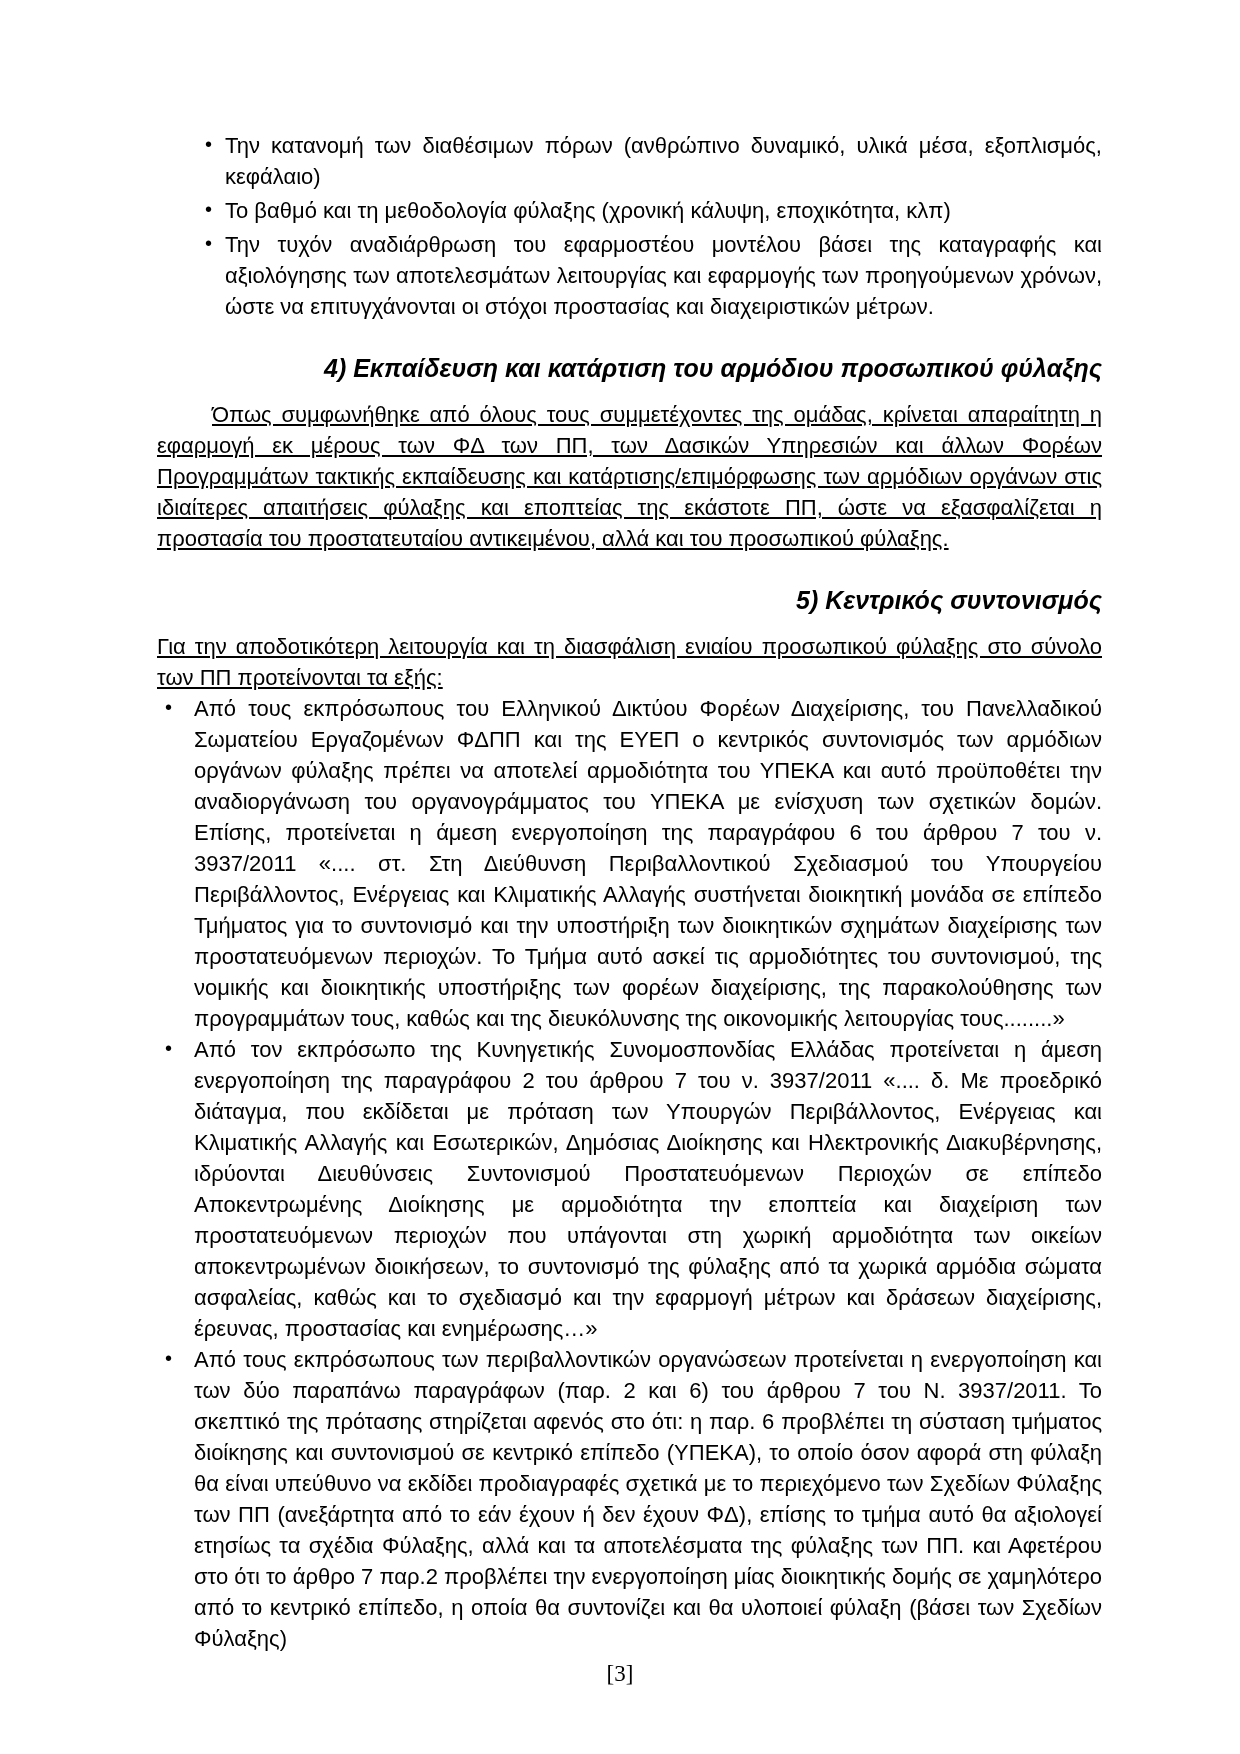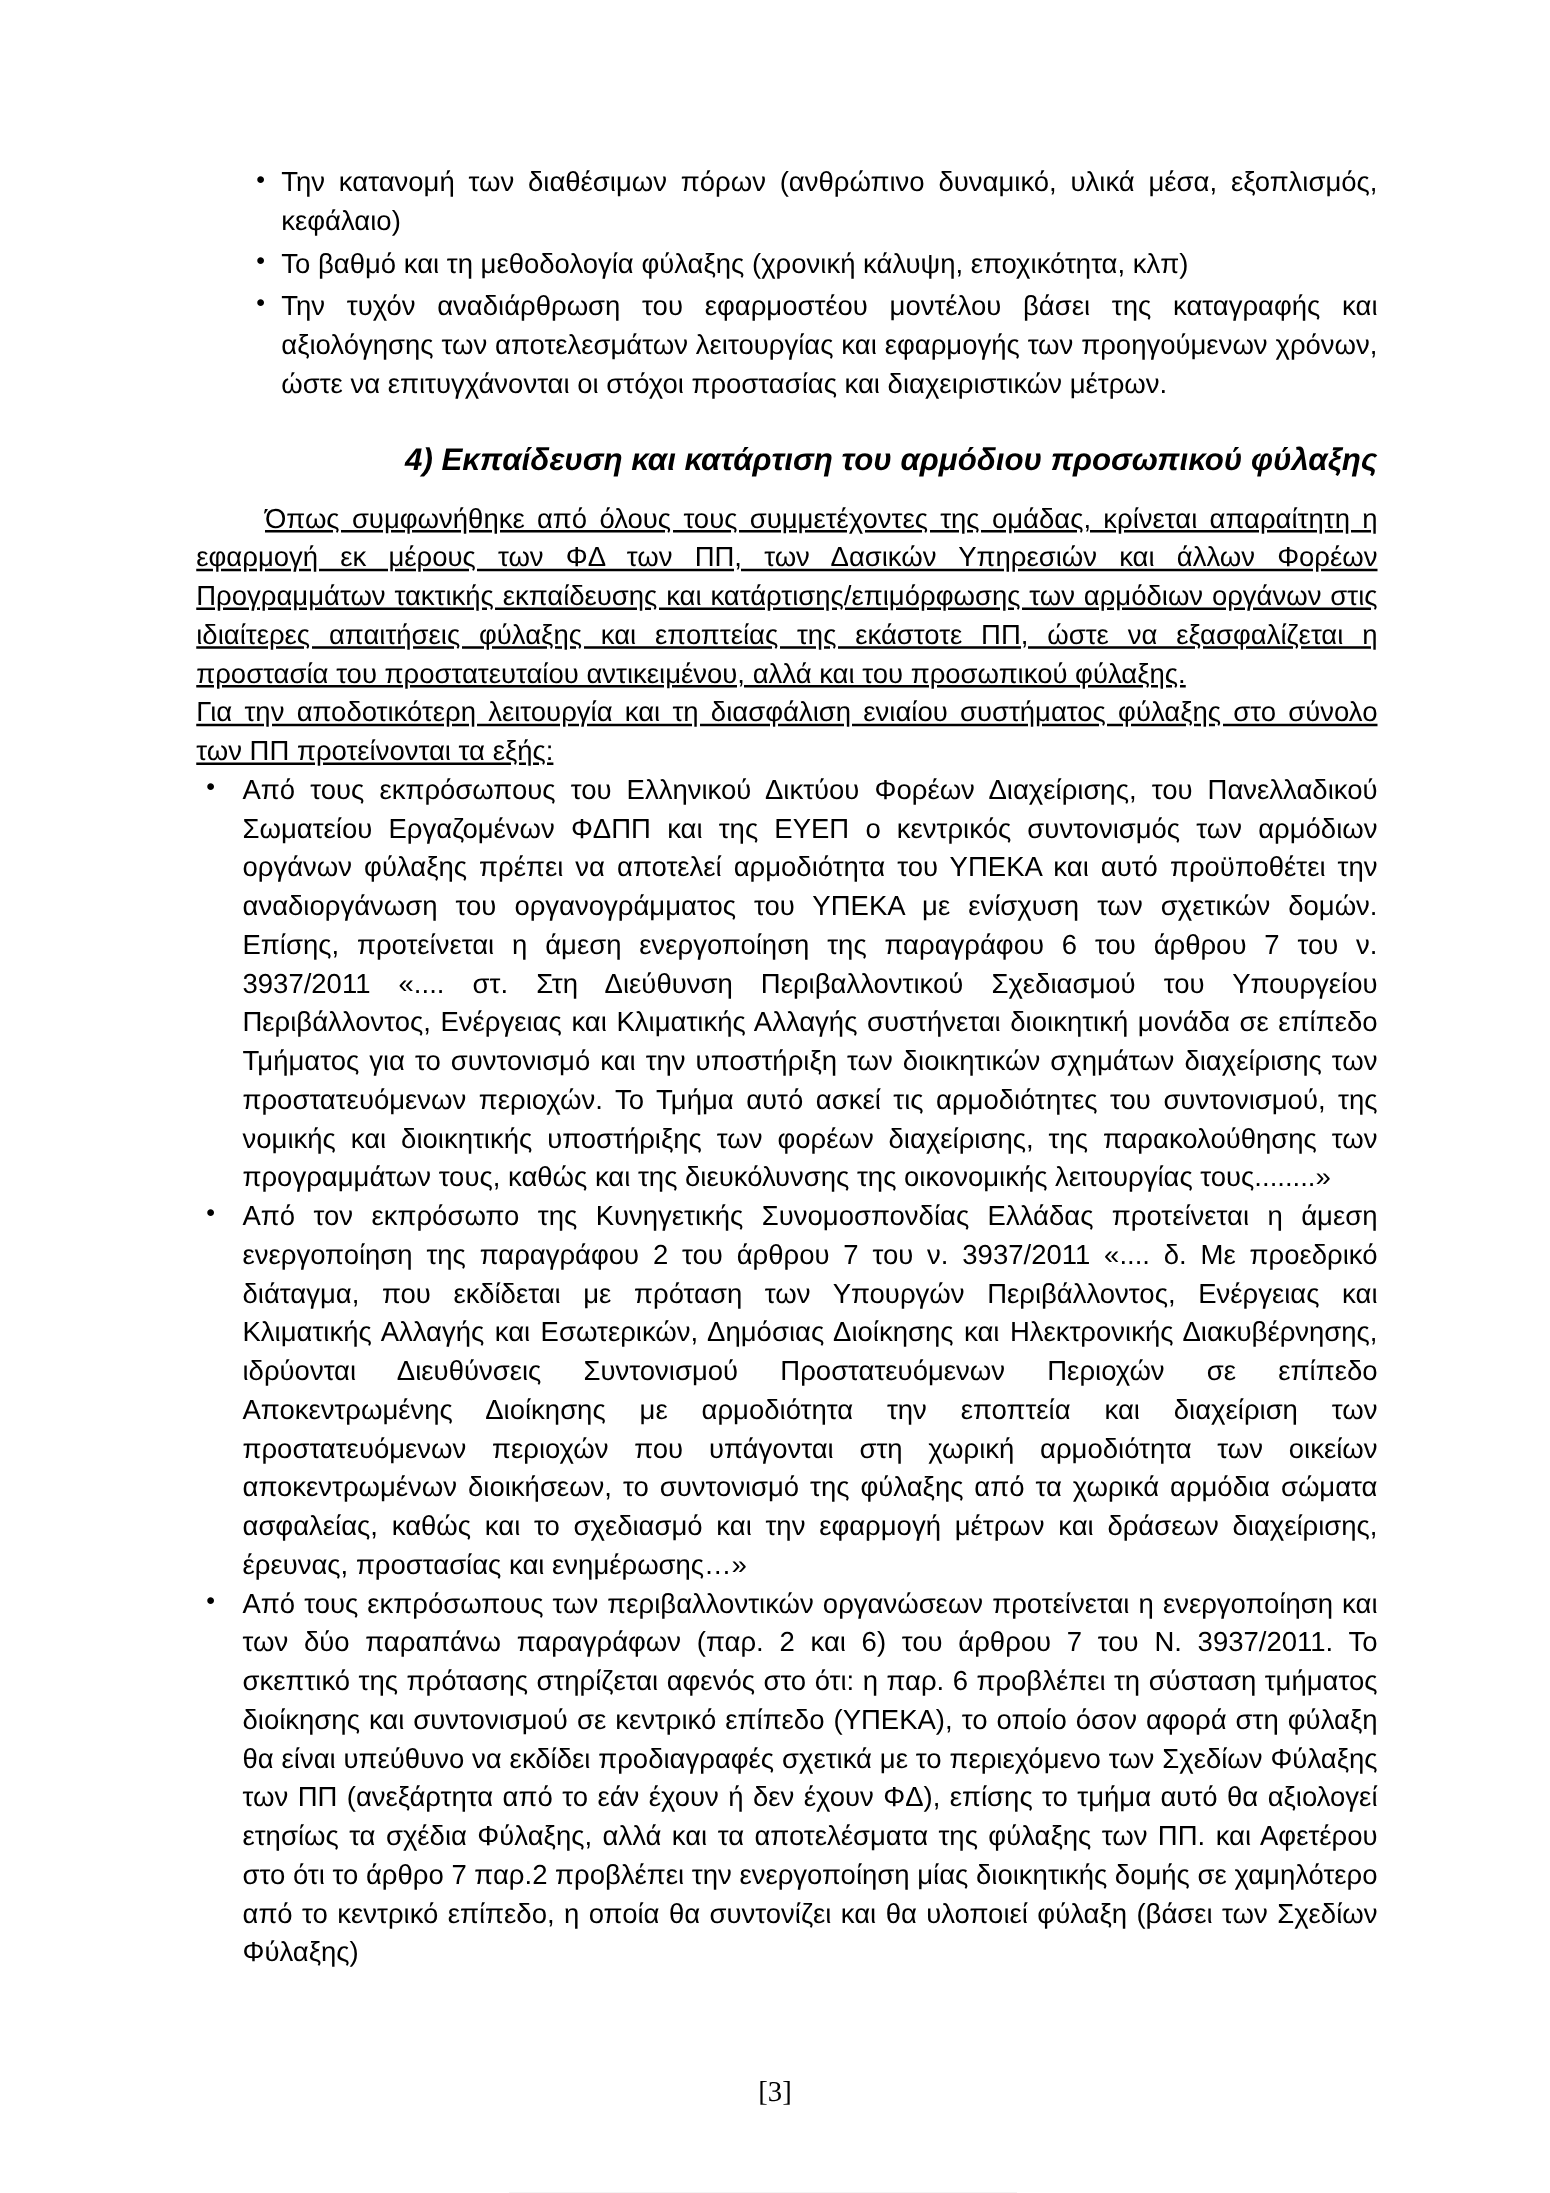--- a/index.html
+++ b/index.html
@@ -108,22 +108,23 @@
       <li>
         <span class="bullet">•</span>
         <span>Την τυχόν αναδιάρθρωση του εφαρμοστέου μοντέλου βάσει της καταγραφής και αξιολόγησης των αποτελεσμάτων λειτουργίας και εφαρμογής των προηγούμενων χρόνων, ώστε να επιτυγχάνονται οι στόχοι προστασίας και διαχειριστικών μέτρων.</span>
       </li>
     </ul>
 
     <div class="sec-heading">4) Εκπαίδευση και κατάρτιση του αρμόδιου προσωπικού φύλαξης</div>
 
     <p class="para indent-first">Όπως συμφωνήθηκε από όλους τους συμμετέχοντες της ομάδας, κρίνεται απαραίτητη η εφαρμογή εκ μέρους των ΦΔ των ΠΠ, των Δασικών Υπηρεσιών και άλλων Φορέων Προγραμμάτων τακτικής εκπαίδευσης και κατάρτισης/επιμόρφωσης των αρμόδιων οργάνων στις ιδιαίτερες απαιτήσεις φύλαξης και εποπτείας της εκάστοτε ΠΠ, ώστε να εξασφαλίζεται η προστασία του προστατευταίου αντικειμένου, αλλά και του προσωπικού φύλαξης.</p>
 
+    <div class="sec-heading">5) Κεντρικός συντονισμός</div>
 
-    <p class="para">Για την αποδοτικότερη λειτουργία και τη διασφάλιση ενιαίου συστήματος φύλαξης στο σύνολο των ΠΠ προτείνονται τα εξής:</p>
+    <p class="para">Για την αποδοτικότερη λειτουργία και τη διασφάλιση ενιαίου προσωπικού φύλαξης στο σύνολο των ΠΠ προτείνονται τα εξής:</p>
 
     <ul class="main-list">
       <li>
         <span class="bullet">•</span>
         <span class="seg-normal">Από τους εκπρόσωπους του Ελληνικού Δικτύου Φορέων Διαχείρισης, του Πανελλαδικού Σωματείου Εργαζομένων ΦΔΠΠ και της ΕΥΕΠ ο κεντρικός συντονισμός των αρμόδιων οργάνων φύλαξης πρέπει να αποτελεί αρμοδιότητα του ΥΠΕΚΑ και αυτό προϋποθέτει την αναδιοργάνωση του οργανογράμματος του ΥΠΕΚΑ με ενίσχυση των σχετικών δομών. Επίσης, προτείνεται η άμεση ενεργοποίηση της παραγράφου 6 του άρθρου 7 του ν. 3937/2011 «.... </span><span class="seg-italic">στ. Στη Διεύθυνση Περιβαλλοντικού Σχεδιασμού του Υπουργείου Περιβάλλοντος, Ενέργειας και Κλιματικής Αλλαγής συστήνεται διοικητική μονάδα σε επίπεδο Τμήματος για το συντονισμό και την υποστήριξη των διοικητικών σχημάτων διαχείρισης των προστατευόμενων περιοχών. Το Τμήμα αυτό ασκεί τις αρμοδιότητες του συντονισμού, της νομικής και διοικητικής υποστήριξης των φορέων διαχείρισης, της παρακολούθησης των προγραμμάτων τους, καθώς και της διευκόλυνσης της οικονομικής λειτουργίας τους........»</span><span class="seg-normal"></span>
       </li>
       <li>
         <span class="bullet">•</span>
         <span class="seg-normal">Από τον εκπρόσωπο της Κυνηγετικής Συνομοσπονδίας Ελλάδας προτείνεται η άμεση ενεργοποίηση της παραγράφου 2 του άρθρου 7 του ν. 3937/2011 </span><span class="seg-italic">«.... δ. Με προεδρικό διάταγμα, που εκδίδεται με πρόταση των Υπουργών Περιβάλλοντος, Ενέργειας και Κλιματικής Αλλαγής και Εσωτερικών, Δημόσιας Διοίκησης και Ηλεκτρονικής Διακυβέρνησης, ιδρύονται Διευθύνσεις Συντονισμού Προστατευόμενων Περιοχών σε επίπεδο Αποκεντρωμένης Διοίκησης με αρμοδιότητα την εποπτεία και διαχείριση των προστατευόμενων περιοχών που υπάγονται στη χωρική αρμοδιότητα των οικείων αποκεντρωμένων διοικήσεων, το συντονισμό της φύλαξης από τα χωρικά αρμόδια σώματα ασφαλείας, καθώς και το σχεδιασμό και την εφαρμογή μέτρων και δράσεων διαχείρισης, έρευνας, προστασίας και ενημέρωσης…»</span><span class="seg-normal"></span>
       </li>

